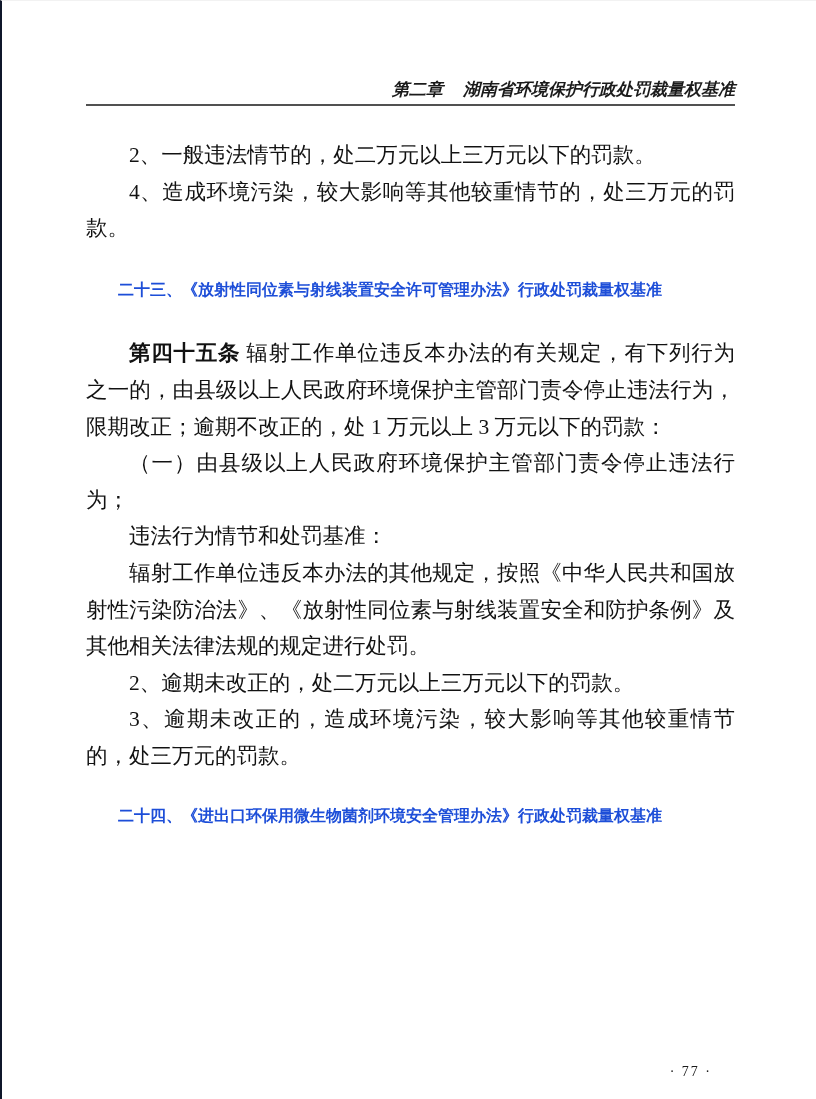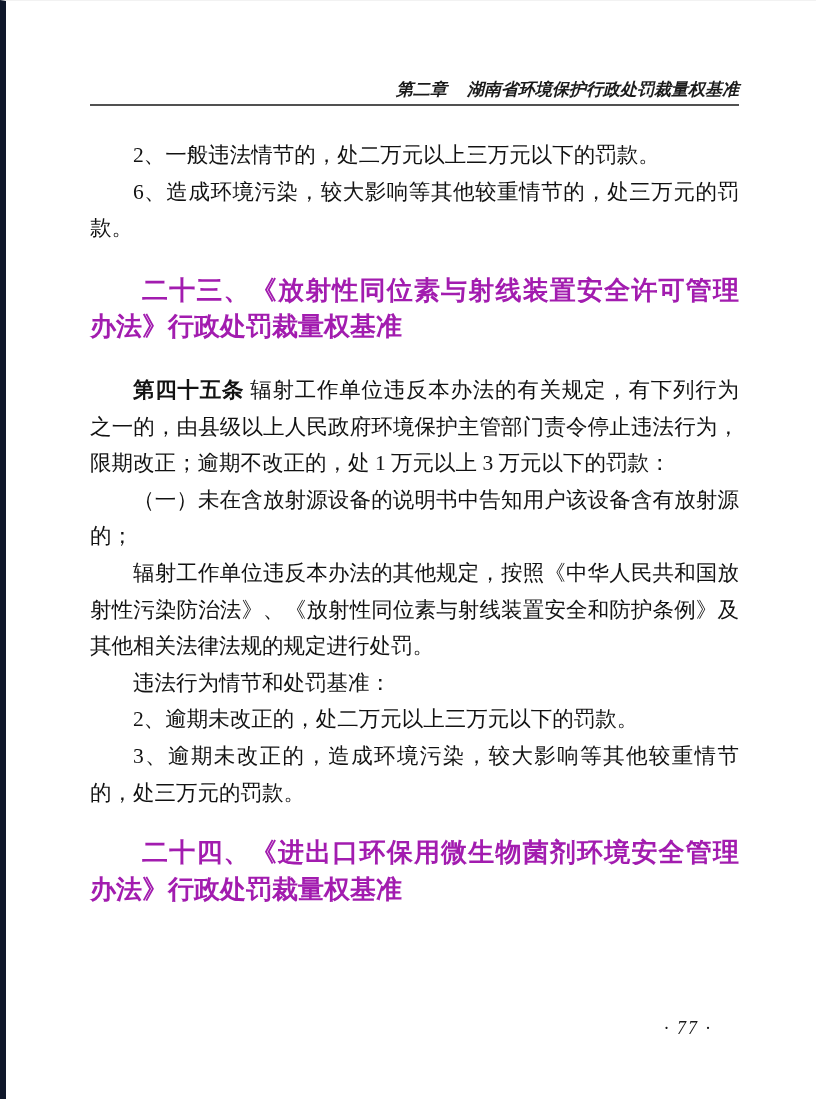--- a/index.html
+++ b/index.html
@@ -3,21 +3,21 @@
 <meta charset="utf-8">
 <style>
   html, body { margin: 0; padding: 0; background: #ffffff; }
   .page {
     position: relative;
     width: 816px;
     height: 1099px;
     background: #ffffff;
     overflow: hidden;
     box-sizing: border-box;
-    border-left: 6px solid #0f172a;
+    border-left: 2px solid #0f172a;
     border-top: 1px solid #f2f2f2;
     font-family: "Liberation Serif", serif;
     color: #141414;
   }
   .content {
     position: absolute;
     left: 84px;
     top: 0;
     width: 649px;
   }
@@ -44,62 +44,61 @@
     text-align: justify;
     text-indent: 2em;
     color: #121212;
     font-family: Liberation Serif, serif;
   }
   p.first { margin-top: 31px; }
   h2.section-heading {
     margin: 25px 0 27px 0;
     font-family: "Liberation Sans", sans-serif;
     font-weight: bold;
-    font-size: 26px;
+    font-size: 16px;
     line-height: 36.6px;
     text-align: justify;
     text-indent: 2em;
-    color: #a21caf;
+    color: #1d4ed8;
   }
   h2.last { margin-top: 23px; margin-bottom: 5px; }
   .article-no { font-weight: bold; margin-right: 6px; }
   .page-number {
     position: absolute;
-    top: 1016px;
+    top: 1060px;
     right: 104px;
-    font-size: 18px;
+    font-size: 14px;
     line-height: 22px;
     letter-spacing: 2px;
     color: #1a1a1a;
-    font-style: italic;
   }
 </style>
 </head>
 <body>
 
 <div class="page">
   <div class="content">
 
     <div class="running-header">
       <span class="chapter">第二章</span><span>湖南省环境保护行政处罚裁量权基准</span>
     </div>
     <div class="header-rule"></div>
 
     <p class="body first">2、一般违法情节的，处二万元以上三万元以下的罚款。</p>
-    <p class="body">6、造成环境污染，较大影响等其他较重情节的，处三万元的罚款。</p>
+    <p class="body">4、造成环境污染，较大影响等其他较重情节的，处三万元的罚款。</p>
 
     <h2 class="section-heading">二十三、《放射性同位素与射线装置安全许可管理办法》行政处罚裁量权基准</h2>
 
     <p class="body"><span class="article-no">第四十五条</span><span>辐射工作单位违反本办法的有关规定，有下列行为之一的，由县级以上人民政府环境保护主管部门责令停止违法行为，限期改正；逾期不改正的，处 1 万元以上 3 万元以下的罚款：</span></p>
 
-    <p class="body">（一）未在含放射源设备的说明书中告知用户该设备含有放射源的；</p>
+    <p class="body">（一）由县级以上人民政府环境保护主管部门责令停止违法行为；</p>
+
+    <p class="body">违法行为情节和处罚基准：</p>
 
     <p class="body">辐射工作单位违反本办法的其他规定，按照《中华人民共和国放射性污染防治法》、《放射性同位素与射线装置安全和防护条例》及其他相关法律法规的规定进行处罚。</p>
-
-    <p class="body">违法行为情节和处罚基准：</p>
     <p class="body">2、逾期未改正的，处二万元以上三万元以下的罚款。</p>
     <p class="body">3、逾期未改正的，造成环境污染，较大影响等其他较重情节的，处三万元的罚款。</p>
 
     <h2 class="section-heading last">二十四、《进出口环保用微生物菌剂环境安全管理办法》行政处罚裁量权基准</h2>
 
   </div>
 
   <div class="page-number">· 77 ·</div>
 </div>
 

